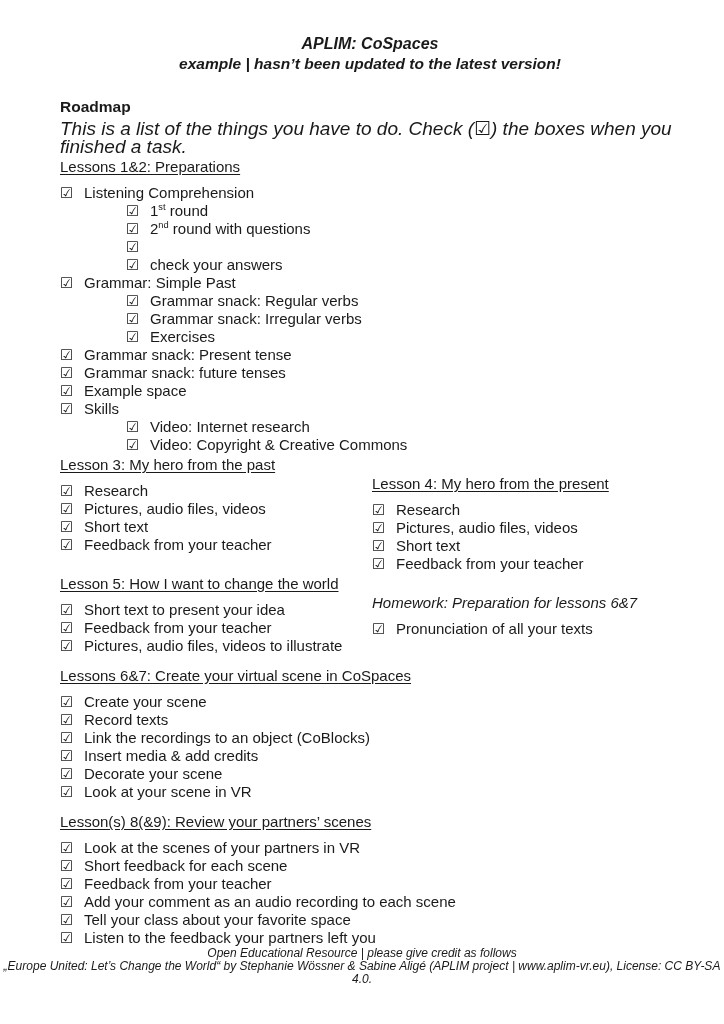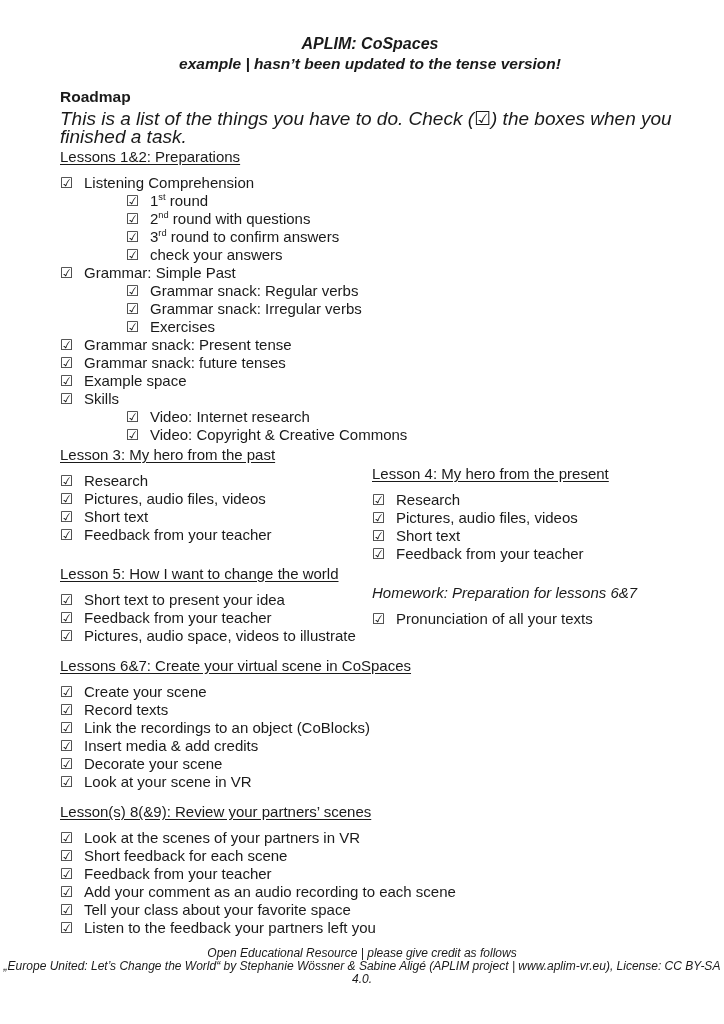--- a/index.html
+++ b/index.html
@@ -28,21 +28,21 @@
     font-weight: bold;
     font-style: italic;
   }
   .doc-subtitle {
     font-size: 15.5px;
     line-height: 20px;
     font-weight: bold;
     font-style: italic;
   }
   .roadmap-heading {
-    margin-top: 14px;
+    margin-top: 24px;
     font-size: 15.5px;
     line-height: 18px;
     font-weight: bold;
   }
   .intro {
     margin-top: 4px;
     font-size: 19px;
     line-height: 18px;
     font-style: italic;
   }
@@ -94,21 +94,21 @@
   }
 </style>
 </head>
 <body>
 
 <div class="page">
   <div class="doc">
 
     <div class="title-block">
       <div class="doc-title">APLIM: CoSpaces</div>
-      <div class="doc-subtitle">example | hasn’t been updated to the tense version!</div>
+      <div class="doc-subtitle">example | hasn’t been updated to the latest version!</div>
     </div>
 
     <h1 class="roadmap-heading">Roadmap</h1>
 
     <p class="intro">This is a list of the things you have to do. Check (☑) the boxes when you finished a task.</p>
 
     <section class="sec">
       <h2 class="sec-heading">Lessons 1&amp;2: Preparations</h2>
       <div class="checklist">
   <div class="item">
@@ -121,21 +121,20 @@
     <span class="lbl"><span>1</span><sup>st</sup><span> round</span></span>
   </div>
 
   <div class="item sub">
     <span class="cb">☑</span>
     <span class="lbl"><span>2</span><sup>nd</sup><span> round with questions</span></span>
   </div>
 
   <div class="item sub">
     <span class="cb">☑</span>
-    <span class="lbl"><span>3</span><sup>rd</sup><span> round to confirm answers</span></span>
   </div>
 
   <div class="item sub">
     <span class="cb">☑</span>
     <span class="lbl">check your answers</span>
   </div>
 
   <div class="item">
     <span class="cb">☑</span>
     <span class="lbl">Grammar: Simple Past</span>
@@ -248,21 +247,21 @@
     <span class="lbl">Short text to present your idea</span>
   </div>
 
   <div class="item">
     <span class="cb">☑</span>
     <span class="lbl">Feedback from your teacher</span>
   </div>
 
   <div class="item">
     <span class="cb">☑</span>
-    <span class="lbl">Pictures, audio space, videos to illustrate</span>
+    <span class="lbl">Pictures, audio files, videos to illustrate</span>
   </div>
 </div>
       </section>
       <section class="sec sec--homework col-right">
         <h2 class="sec-heading">Homework: Preparation for lessons 6&amp;7</h2>
         <div class="checklist">
   <div class="item">
     <span class="cb">☑</span>
     <span class="lbl">Pronunciation of all your texts</span>
   </div>

